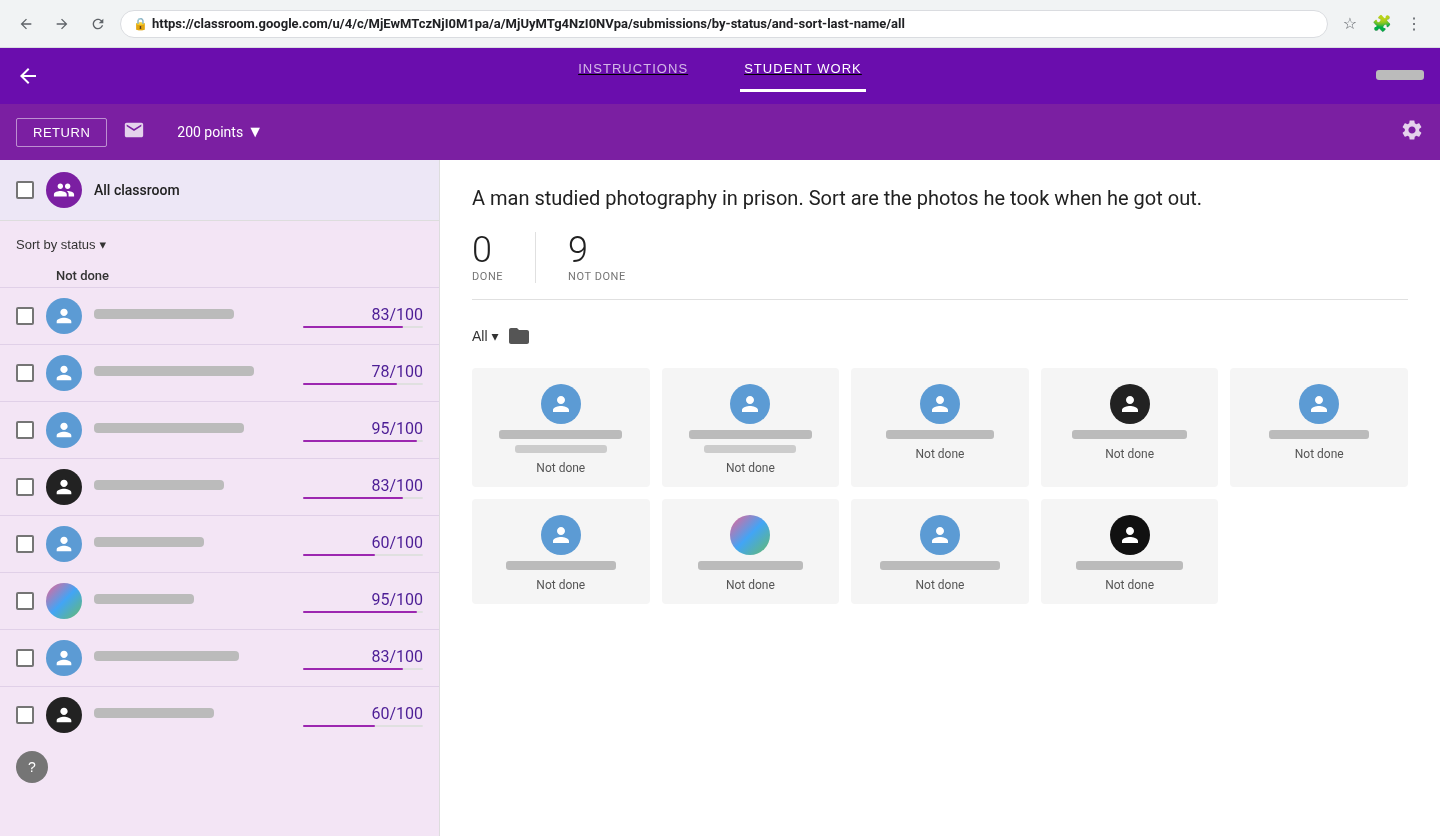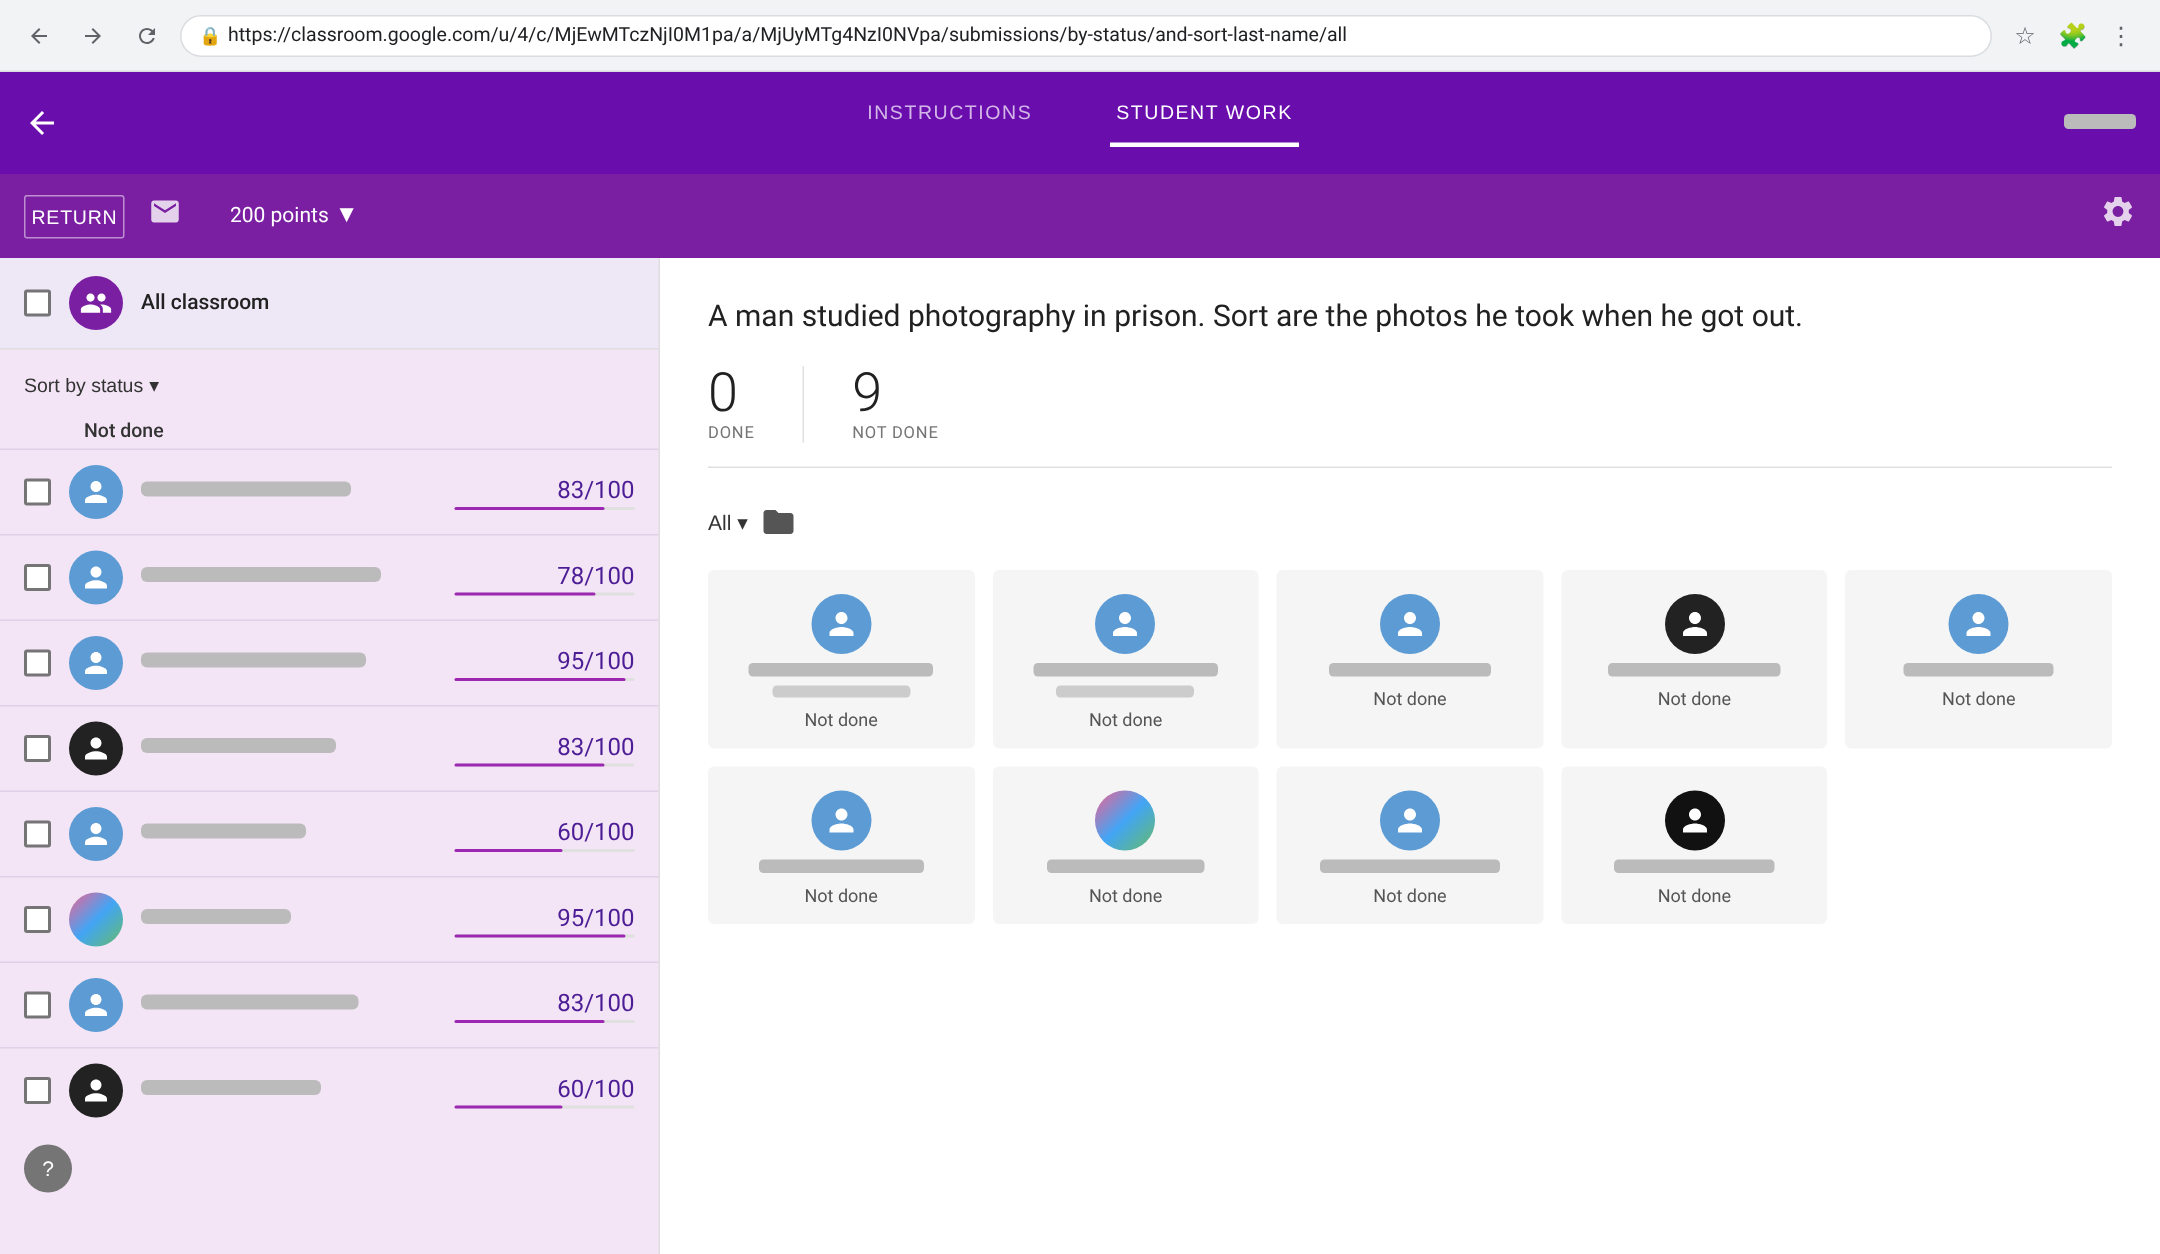--- a/index.html
+++ b/index.html
@@ -38,26 +38,27 @@
     .browser-icons { display: flex; gap: 4px; align-items: center; }
     .browser-icon-btn {
       width: 28px; height: 28px;
       border: none; background: transparent; cursor: pointer;
       display: flex; align-items: center; justify-content: center;
       color: #5f6368; font-size: 16px;
     }
 
     
     .app-header {
-      height: 68px;
+      height: 56px;
       background: #6a0dad;
       display: flex;
       align-items: center;
       justify-content: center;
       position: relative;
+      text-decoration: underline;
     }
     .app-header-back {
       position: absolute;
       left: 16px;
       color: #fff;
       background: none;
       border: none;
       cursor: pointer;
       font-size: 20px;
       display: flex; align-items: center;
@@ -100,21 +101,21 @@
       background: #7b1fa2;
       display: flex;
       align-items: center;
       padding: 0 16px;
       gap: 16px;
     }
     .return-btn {
       border: 1px solid rgba(255,255,255,0.5);
       background: transparent;
       color: #fff;
-      padding: 6px 4px;
+      padding: 6px 16px;
       font-size: 13px;
       font-weight: 500;
       letter-spacing: 0.04em;
       text-transform: uppercase;
       cursor: pointer;
       border-radius: 2px;
     }
     .email-btn {
       background: none; border: none; cursor: pointer;
       color: rgba(255,255,255,0.8);
@@ -395,21 +396,21 @@
         <path d="M12 4l-1.41 1.41L16.17 11H4v2h12.17l-5.58 5.59L12 20l8-8z"></path>
       </svg>
   </button>
   <button class="browser-nav-btn">
     <svg width="16" height="16" viewBox="0 0 24 24" fill="currentColor">
         <path d="M17.65 6.35C16.2 4.9 14.21 4 12 4c-4.42 0-7.99 3.58-7.99 8s3.57 8 7.99 8c3.73 0 6.84-2.55 7.73-6h-2.08c-.82 2.33-3.04 4-5.65 4-3.31 0-6-2.69-6-6s2.69-6 6-6c1.66 0 3.14.69 4.22 1.78L13 11h7V4l-2.35 2.35z"></path>
       </svg>
   </button>
   <div class="url-bar">
     <span style="color:#1a73e8; font-size:12px; margin-right:4px;">🔒</span>
-    <span style="font-size:13px;">https://classroom.google.com/u/4/c/MjEwMTczNjI0M1pa/a/MjUyMTg4NzI0NVpa/submissions/by-status/and-sort-last-name/all</span>
+    <span style="font-size:13px;font-weight:bold;">https://classroom.google.com/u/4/c/MjEwMTczNjI0M1pa/a/MjUyMTg4NzI0NVpa/submissions/by-status/and-sort-last-name/all</span>
   </div>
   <div class="browser-icons">
     <button class="browser-icon-btn">☆</button>
     <button class="browser-icon-btn">🧩</button>
     <button class="browser-icon-btn">⋮</button>
   </div>
 </div>
 
 <div class="app-header">
   <button class="app-header-back">

